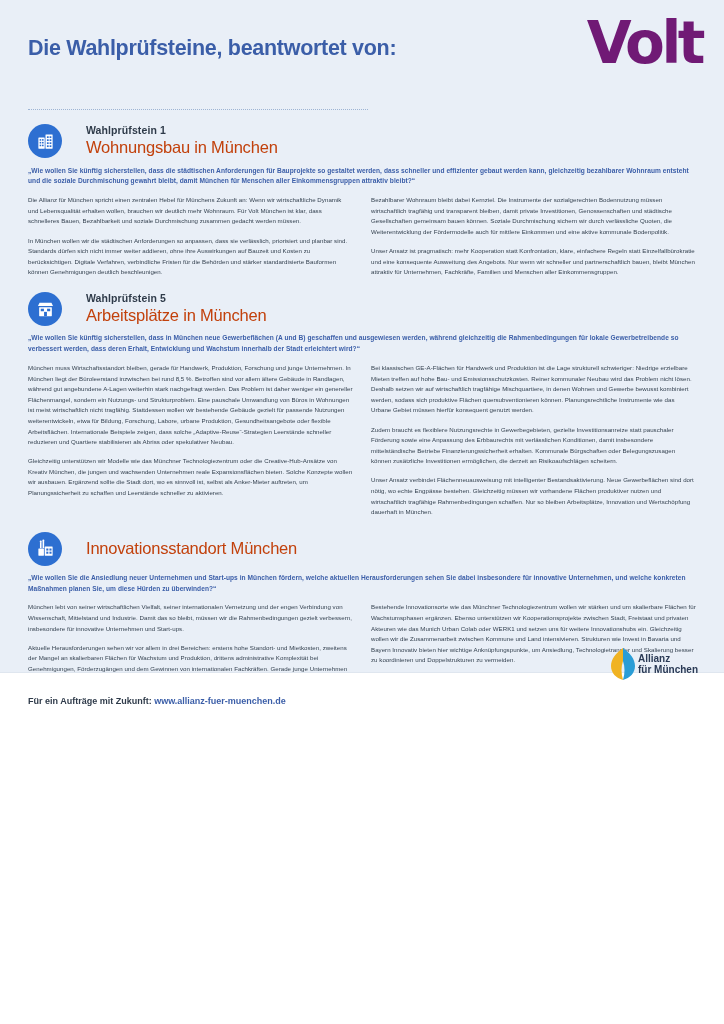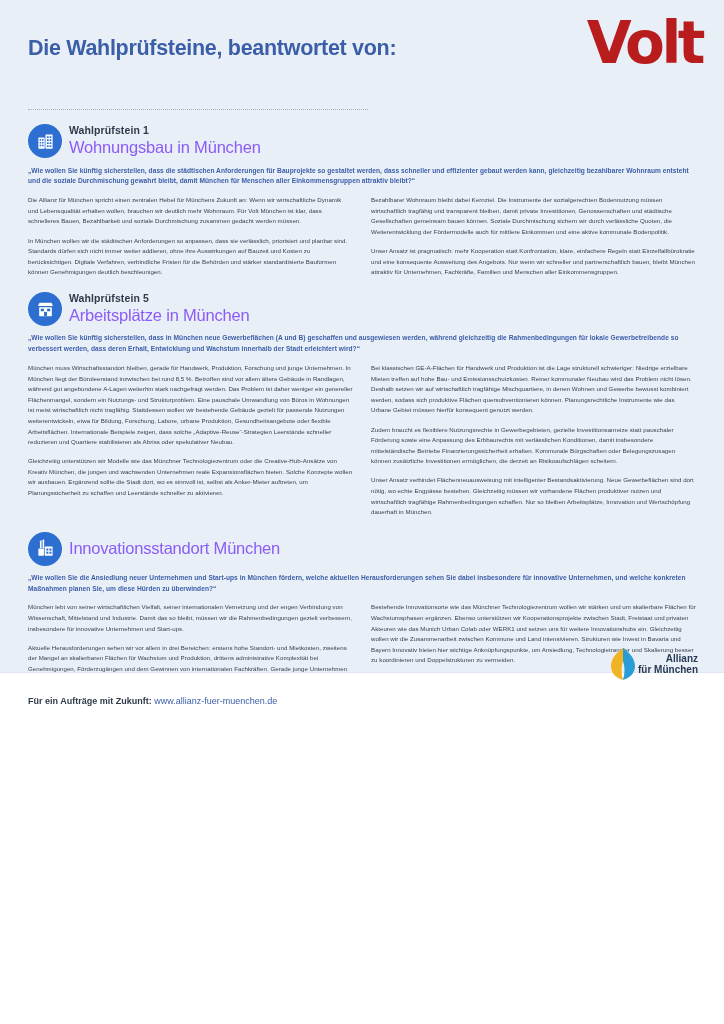--- a/index.html
+++ b/index.html
@@ -29,37 +29,37 @@
     letter-spacing: -0.3px;
     line-height: 1.2;
     padding-top: 10px;
   }
   .brand-logo {
     position: absolute;
     right: 22px;
     top: 14px;
     font-size: 58px;
     font-weight: 800;
-    color: #b91c1c;
+    color: #701a75;
     letter-spacing: -3.5px;
     line-height: 1;
     font-family: "DejaVu Sans", sans-serif;
   }
   .header-rule {
     margin: 13px 28px 0 28px;
     width: 340px;
     border-top: 1.5px dotted #9db4d4;
     height: 0;
   }
   
   .section { padding: 0 28px; margin-top: 14px; }
   .sec-head {
     display: flex;
     align-items: center;
-    gap: 7px;
+    gap: 24px;
     margin-bottom: 7px;
   }
   .sec-icon {
     width: 34px; height: 34px;
     border-radius: 50%;
     background: #2d6fd1;
     display: flex;
     align-items: center;
     justify-content: center;
     flex: 0 0 34px;
@@ -69,21 +69,21 @@
   .sec-kicker {
     font-size: 10.5px;
     font-weight: 700;
     color: #2f3b4a;
     line-height: 1.25;
     letter-spacing: 0.1px;
   }
   .sec-title {
     font-size: 16.5px;
     font-weight: 400;
-    color: #8b5cf6;
+    color: #c2410c;
     line-height: 1.3;
     letter-spacing: -0.2px;
   }
   .sec-question {
     font-size: 6.6px;
     font-weight: 700;
     color: #3b5ea8;
     line-height: 1.65;
     margin: 2px 0 8px 0;
     letter-spacing: 0.05px;
@@ -115,28 +115,27 @@
     height: 100%;
     padding: 0 28px;
     display: flex;
     align-items: center;
   }
   .footer-text {
     font-size: 9px;
     font-weight: 700;
     color: #2f3b4a;
   }
-  .footer-text .url { color: #3b5ea8; font-weight: 400; }
+  .footer-text .url { color: #3b5ea8; font-weight: 700; }
   .footer-logo {
     position: absolute;
     right: 26px;
     top: -26px;
     display: flex;
     align-items: center;
-    text-align: right;
   }
   .footer-logo-mark { width: 30px; height: 34px; display:block; }
   .footer-logo-text {
     font-size: 10px;
     font-weight: 700;
     color: #2a3a55;
     line-height: 1.15;
   }
   .footer-logo-text .l2 { display:block; }
   .bottom-strip {

